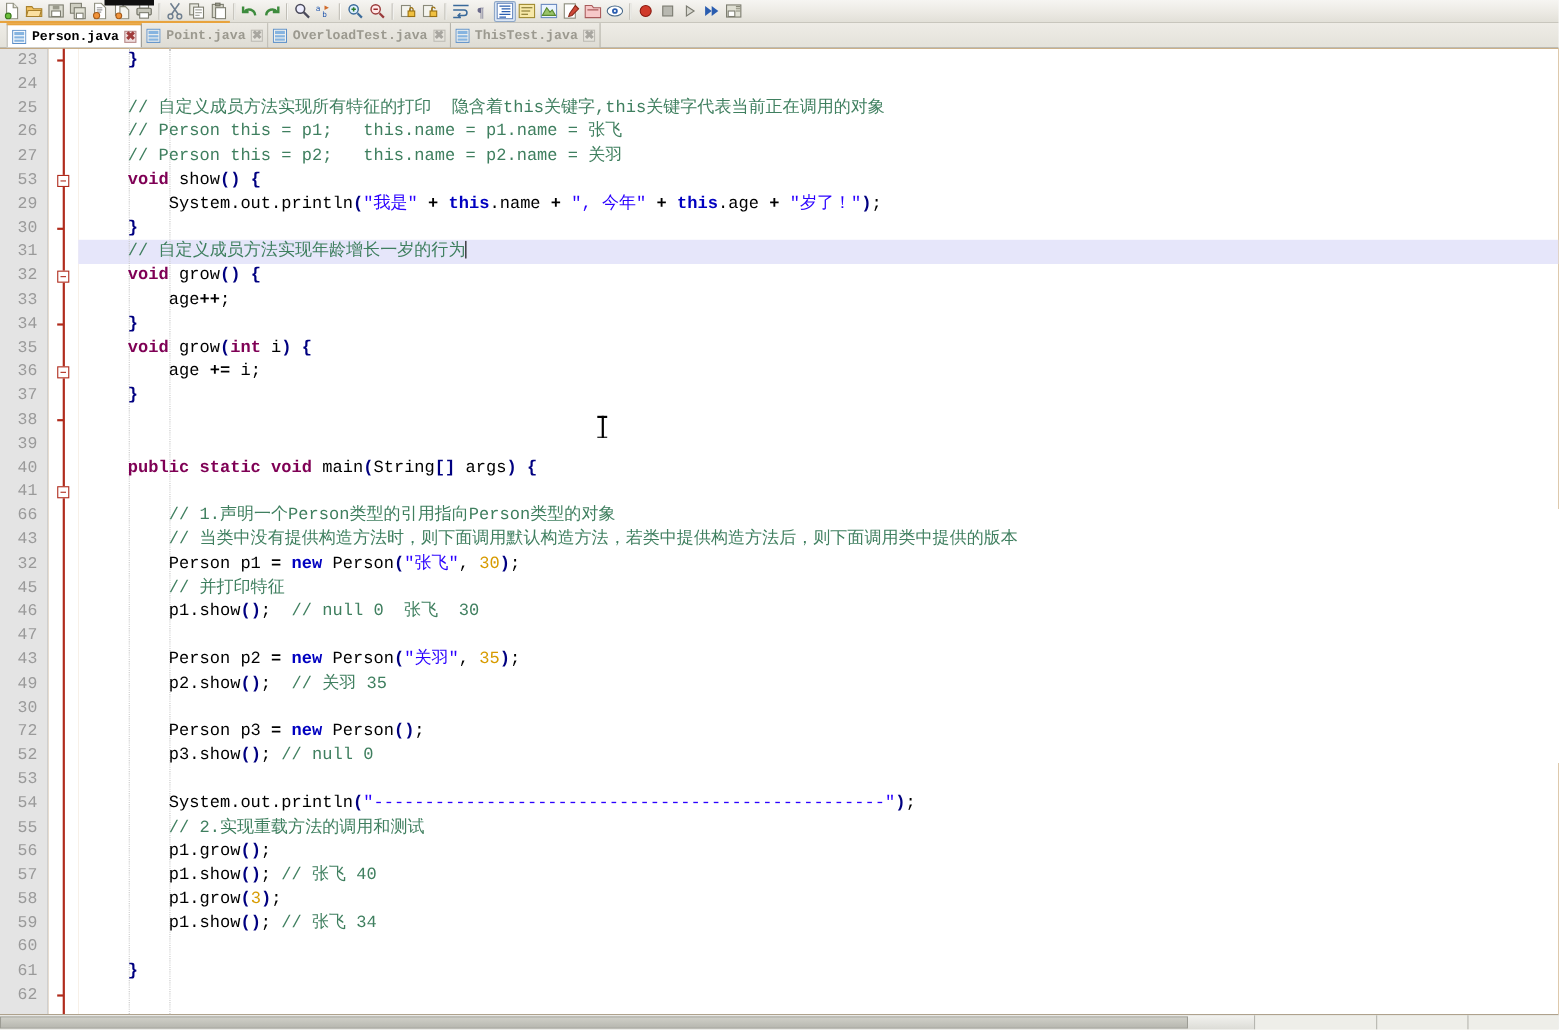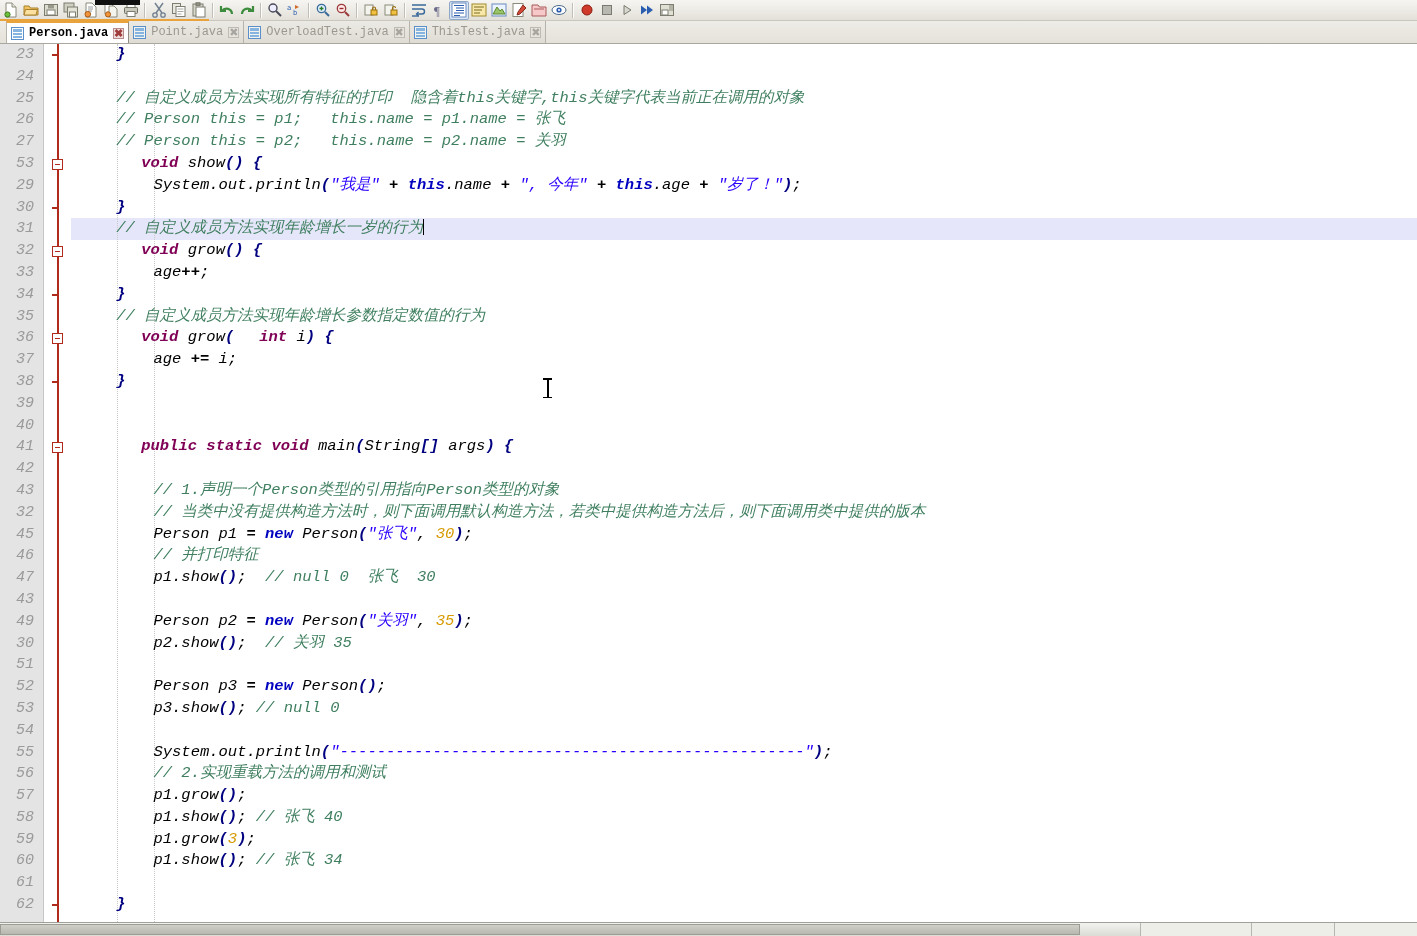--- a/index.html
+++ b/index.html
@@ -82,20 +82,21 @@
     display: flex;
     align-items: center;
     gap: 5px;
     padding: 0 4px 0 4px;
     box-sizing: border-box;
     font-family: "Liberation Mono", monospace;
     font-size: 12px;
     border-right: 1px solid #b5b3aa;
     white-space: nowrap;
     position: relative;
+    font-weight: bold;
   }
   .tab.active {
     background: #ffffff;
     color: #000000;
     font-weight: bold;
     border-top: 2px solid #e8a33d;
     border-left: 1px solid #b5b3aa;
     border-right: 1px solid #8f8d85;
     padding-top: 0px;
   }
@@ -127,21 +128,20 @@
     background: #e6e4dd;
   }
 
   
   #editor {
     flex: 1 1 auto;
     position: relative;
     background: #a16207;
     overflow: hidden;
     display: flex;
-    font-style: italic;
   }
   #gutter {
     width: 44px;
     flex: 0 0 44px;
     background: #e4e4e4;
     border-right: 1px solid #c6c6c6;
     box-sizing: border-box;
     position: relative;
     z-index: 3;
   }
@@ -224,21 +224,21 @@
   
   .iguide {
     position: absolute;
     top: 0; bottom: 0;
     width: 1px;
     border-left: 1px dotted #c9c9c9;
     z-index: 1;
   }
 
   
-  .kw   { color: #7f0055; font-weight: bold; margin-left: 25px; }
+  .kw   { color: #7f0055; font-weight: bold; }
   .cmt  { color: #3f7f5f; }
   .str  { color: #2a00ff; }
   .num  { color: #d79b00; }
   .brace{ color: #000080; font-weight: bold; }
   .this { color: #0000c0; font-weight: bold; }
   .plain{ color: #000000; }
   .bld  { font-weight: bold; }
 
   
   .caret {
@@ -573,30 +573,30 @@
         <div class="ln">32</div>
         <div class="ln">33</div>
         <div class="ln">34</div>
         <div class="ln">35</div>
         <div class="ln">36</div>
         <div class="ln">37</div>
         <div class="ln">38</div>
         <div class="ln">39</div>
         <div class="ln">40</div>
         <div class="ln">41</div>
-        <div class="ln">42</div>
+        <div class="ln">66</div>
         <div class="ln">43</div>
         <div class="ln">32</div>
         <div class="ln">45</div>
         <div class="ln">46</div>
         <div class="ln">47</div>
         <div class="ln">43</div>
         <div class="ln">49</div>
         <div class="ln">30</div>
-        <div class="ln">51</div>
+        <div class="ln">72</div>
         <div class="ln">52</div>
         <div class="ln">53</div>
         <div class="ln">54</div>
         <div class="ln">55</div>
         <div class="ln">56</div>
         <div class="ln">57</div>
         <div class="ln">58</div>
         <div class="ln">59</div>
         <div class="ln">60</div>
         <div class="ln">61</div>
@@ -673,21 +673,20 @@
           <div class="code-line"><span class="plain">    </span><span class="cmt">// 自定义成员方法实现所有特征的打印  隐含着this关键字,this关键字代表当前正在调用的对象</span></div>
           <div class="code-line"><span class="plain">    </span><span class="cmt">// Person this = p1;   this.name = p1.name = 张飞</span></div>
           <div class="code-line"><span class="plain">    </span><span class="cmt">// Person this = p2;   this.name = p2.name = 关羽</span></div>
           <div class="code-line"><span class="plain">    </span><span class="kw">void</span><span class="plain"> show</span><span class="brace">()</span><span class="plain"> </span><span class="brace">{</span></div>
           <div class="code-line"><span class="plain">        </span><span class="plain">System.out.println</span><span class="brace">(</span><span class="str">"我是"</span><span class="plain"> </span><span class="bld">+</span><span class="plain"> </span><span class="this">this</span><span class="plain">.name </span><span class="bld">+</span><span class="plain"> </span><span class="str">", 今年"</span><span class="plain"> </span><span class="bld">+</span><span class="plain"> </span><span class="this">this</span><span class="plain">.age </span><span class="bld">+</span><span class="plain"> </span><span class="str">"岁了！"</span><span class="brace">)</span><span class="plain">;</span></div>
           <div class="code-line"><span class="plain">    </span><span class="brace">}</span></div>
           <div class="code-line"><span class="plain">    </span><span class="cmt">// 自定义成员方法实现年龄增长一岁的行为</span><span class="caret"></span></div>
           <div class="code-line"><span class="plain">    </span><span class="kw">void</span><span class="plain"> grow</span><span class="brace">()</span><span class="plain"> </span><span class="brace">{</span></div>
           <div class="code-line"><span class="plain">        </span><span class="plain">age</span><span class="bld">++</span><span class="plain">;</span></div>
           <div class="code-line"><span class="plain">    </span><span class="brace">}</span></div>
-          <div class="code-line"><span class="plain">    </span><span class="cmt">// 自定义成员方法实现年龄增长参数指定数值的行为</span></div>
           <div class="code-line"><span class="plain">    </span><span class="kw">void</span><span class="plain"> grow</span><span class="brace">(</span><span class="kw">int</span><span class="plain"> i</span><span class="brace">)</span><span class="plain"> </span><span class="brace">{</span></div>
           <div class="code-line"><span class="plain">        </span><span class="plain">age </span><span class="bld">+=</span><span class="plain"> i;</span></div>
           <div class="code-line"><span class="plain">    </span><span class="brace">}</span></div>
           <div class="code-line"></div>
           <div class="code-line"></div>
           <div class="code-line"><span class="plain">    </span><span class="kw">public static void</span><span class="plain"> main</span><span class="brace">(</span><span class="plain">String</span><span class="brace">[]</span><span class="plain"> args</span><span class="brace">)</span><span class="plain"> </span><span class="brace">{</span></div>
           <div class="code-line"></div>
           <div class="code-line"><span class="plain">        </span><span class="cmt">// 1.声明一个Person类型的引用指向Person类型的对象</span></div>
           <div class="code-line"><span class="plain">        </span><span class="cmt">// 当类中没有提供构造方法时，则下面调用默认构造方法，若类中提供构造方法后，则下面调用类中提供的版本</span></div>
           <div class="code-line"><span class="plain">        </span><span class="plain">Person p1 </span><span class="bld">=</span><span class="plain"> </span><span class="this">new</span><span class="plain"> Person</span><span class="brace">(</span><span class="str">"张飞"</span><span class="plain">, </span><span class="num">30</span><span class="brace">)</span><span class="plain">;</span></div>

